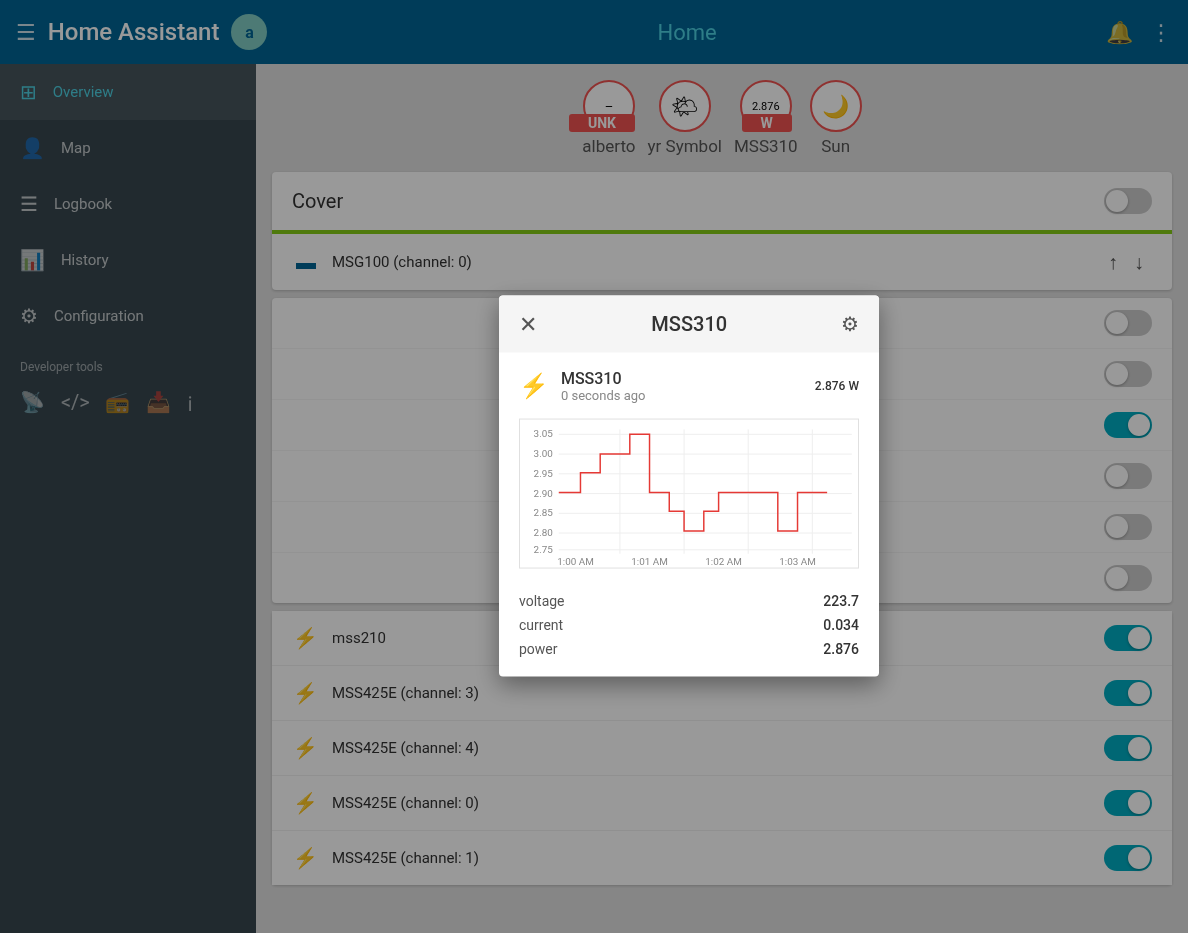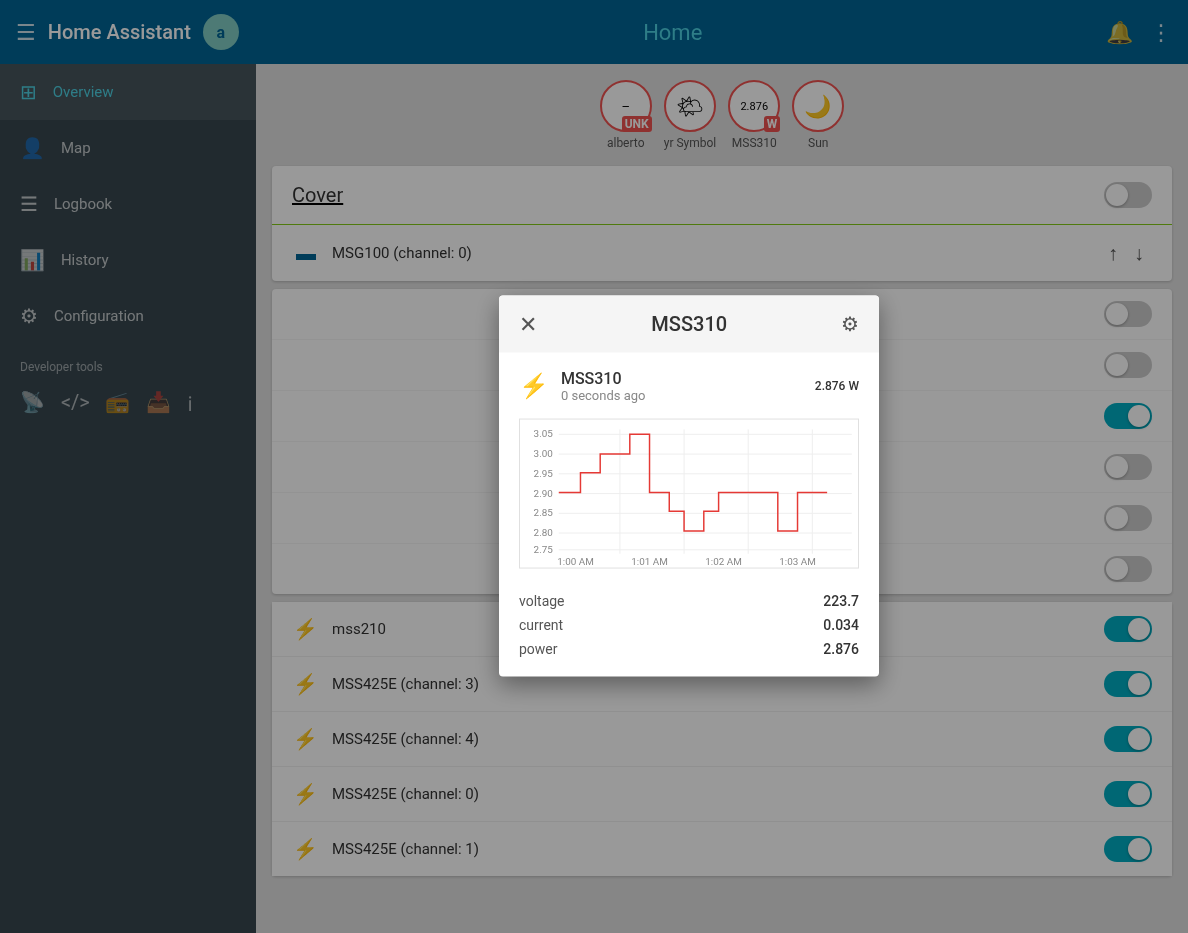--- a/index.html
+++ b/index.html
@@ -17,21 +17,21 @@
       top: 0; left: 0; right: 0;
       z-index: 10;
     }
     .topbar-left {
       display: flex;
       align-items: center;
       gap: 12px;
     }
     .topbar-title {
       color: white;
-      font-size: 20px;
+      font-size: 24px;
       font-weight: 500;
     }
     .avatar {
       width: 36px; height: 36px;
       border-radius: 50%;
       background: #80cbc4;
       display: flex; align-items: center; justify-content: center;
       color: #006494;
       font-weight: bold;
       font-size: 16px;
@@ -125,44 +125,43 @@
       justify-content: center;
       background: white;
       font-size: 13px;
       position: relative;
     }
     .chip-badge {
       position: absolute;
       bottom: -2px; right: -2px;
       background: #ef5350;
       color: white;
-      font-size: 12px;
-      padding: 1px 3px;
+      font-size: 14px;
+      padding: 1px 19px;
       border-radius: 3px;
       font-weight: bold;
     }
     .chip-label {
-      font-size: 12px;
+      font-size: 17px;
       color: #555;
     }
 
     
     .card {
       background: white;
       border-radius: 4px;
       margin-bottom: 8px;
       box-shadow: 0 1px 3px rgba(0,0,0,0.2);
     }
     .card-header {
       display: flex;
       align-items: center;
       justify-content: space-between;
       padding: 16px 20px;
-      border-bottom: 1px solid #84cc16;
-      text-decoration: underline;
+      border-bottom: 4px solid #84cc16;
     }
     .card-title {
       font-size: 20px;
       font-weight: 400;
       color: #333;
     }
     .card-row {
       display: flex;
       align-items: center;
       padding: 12px 20px;

